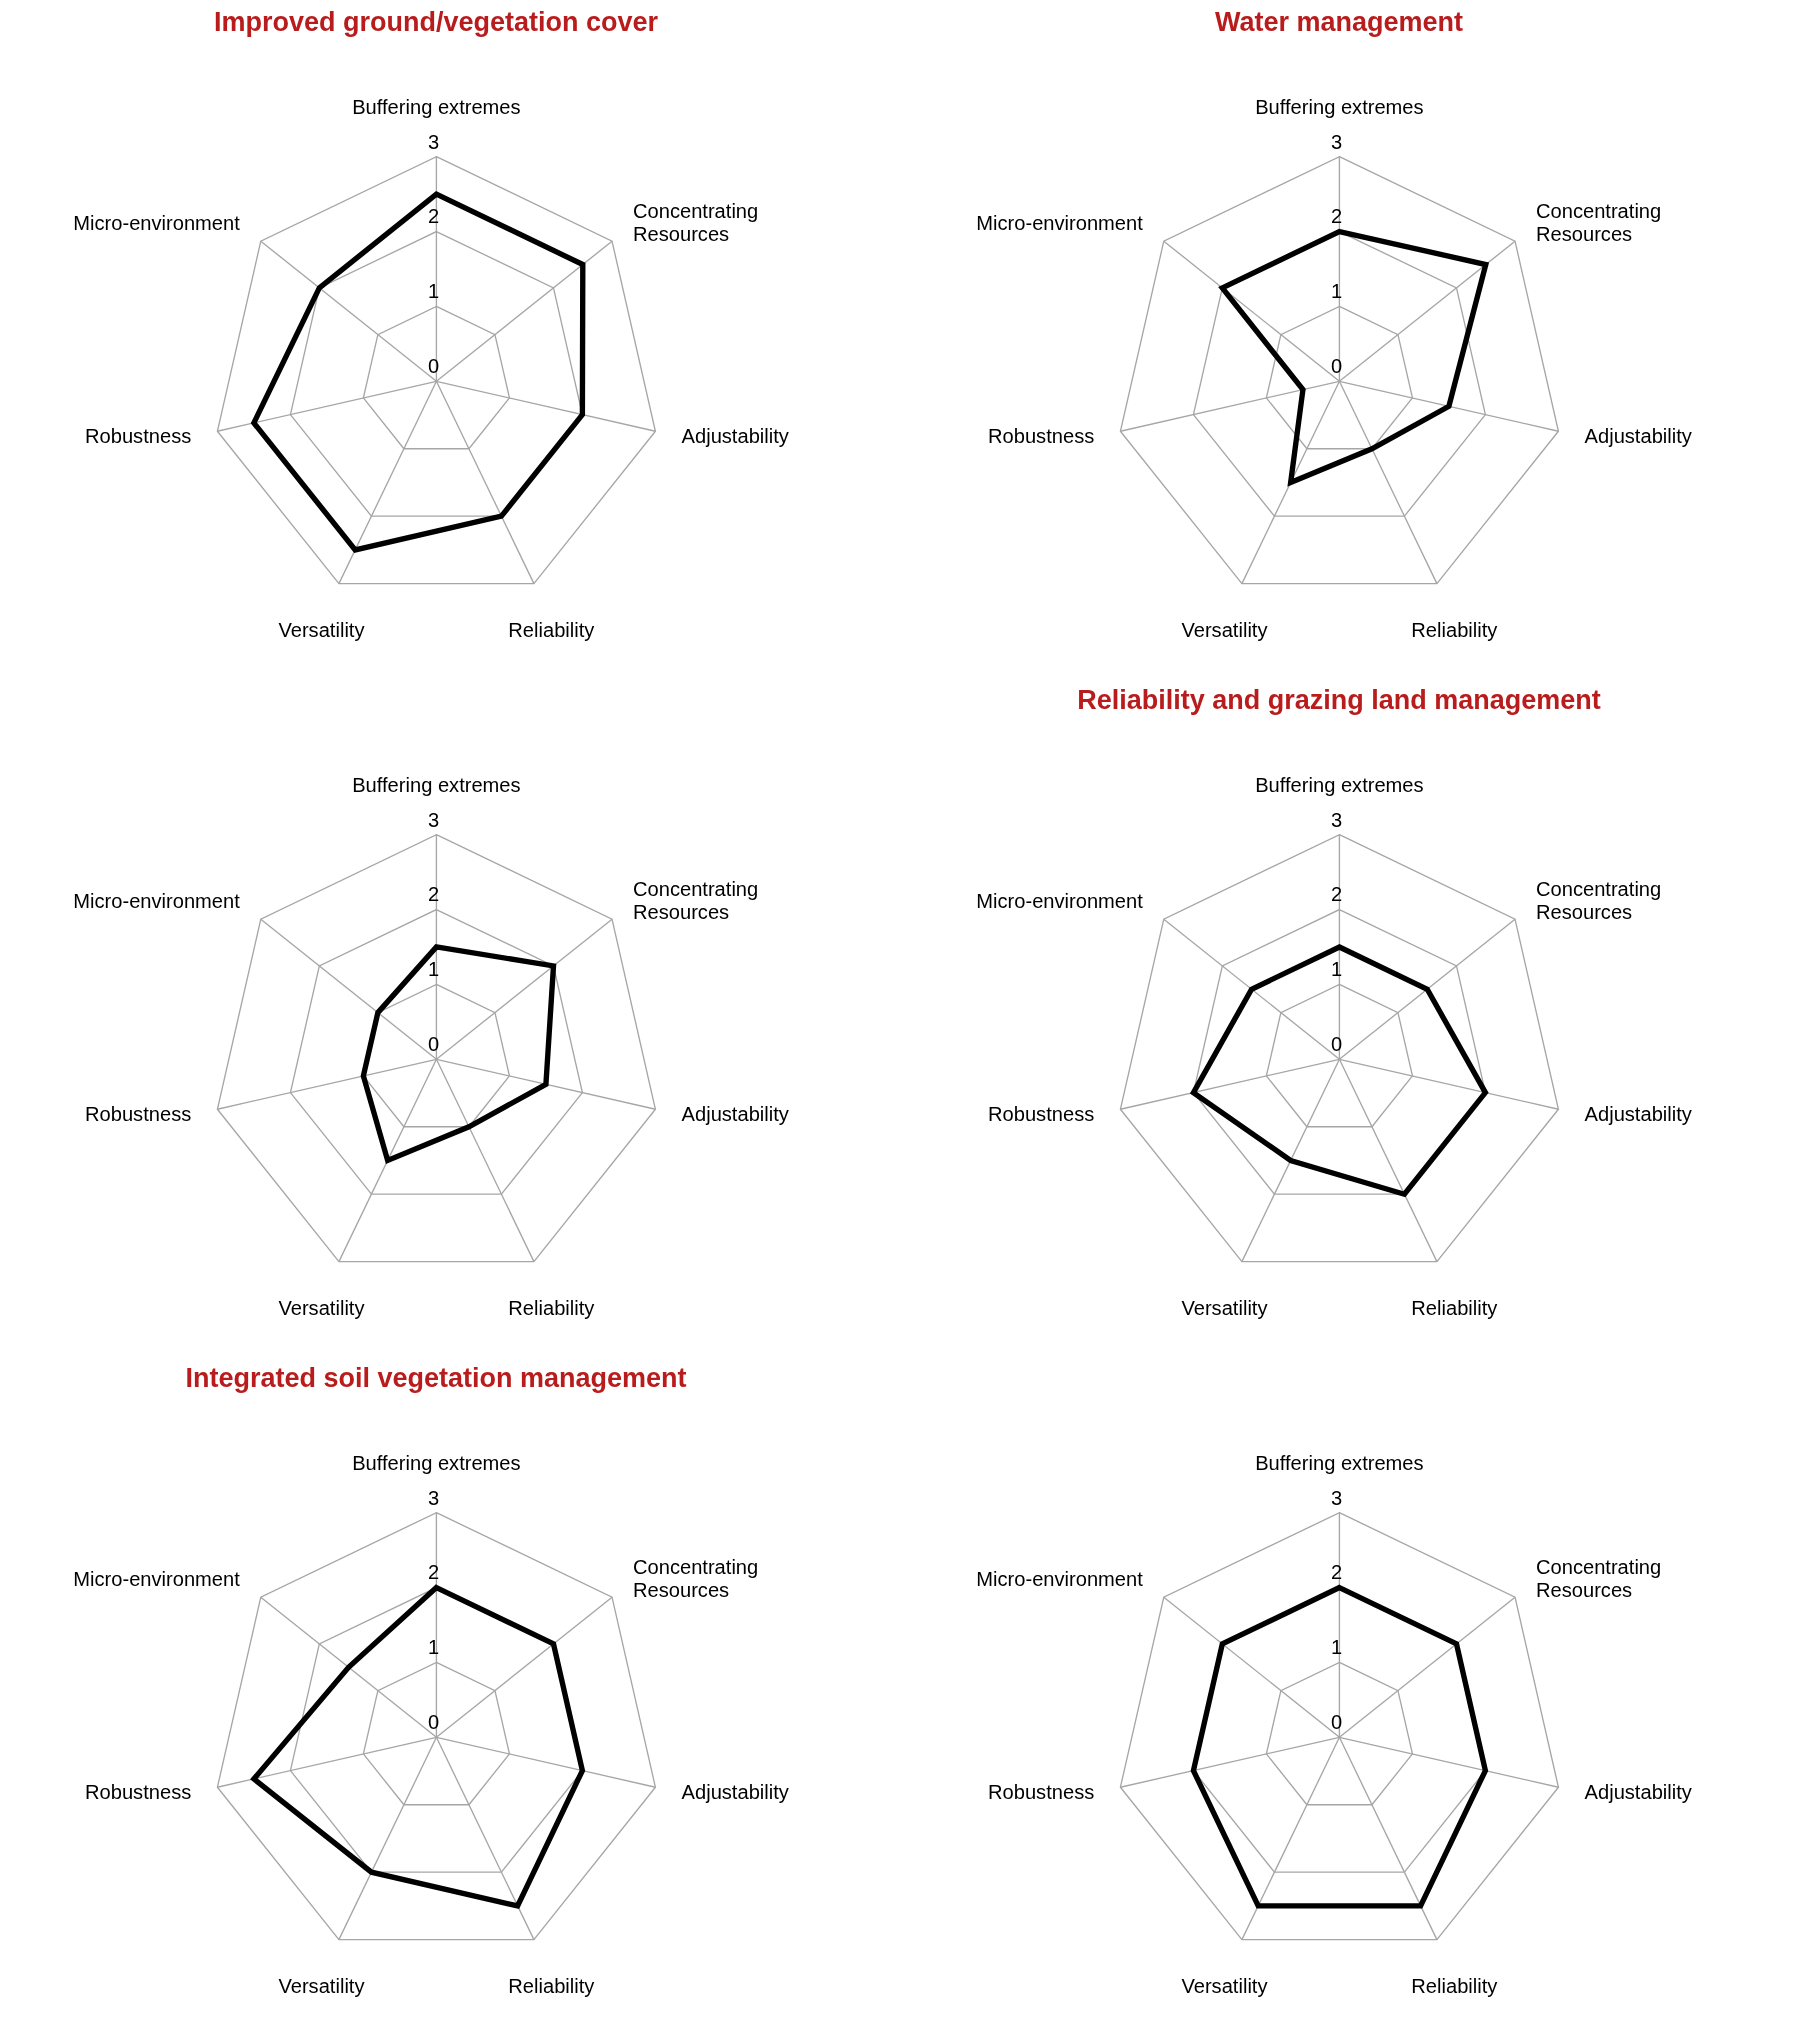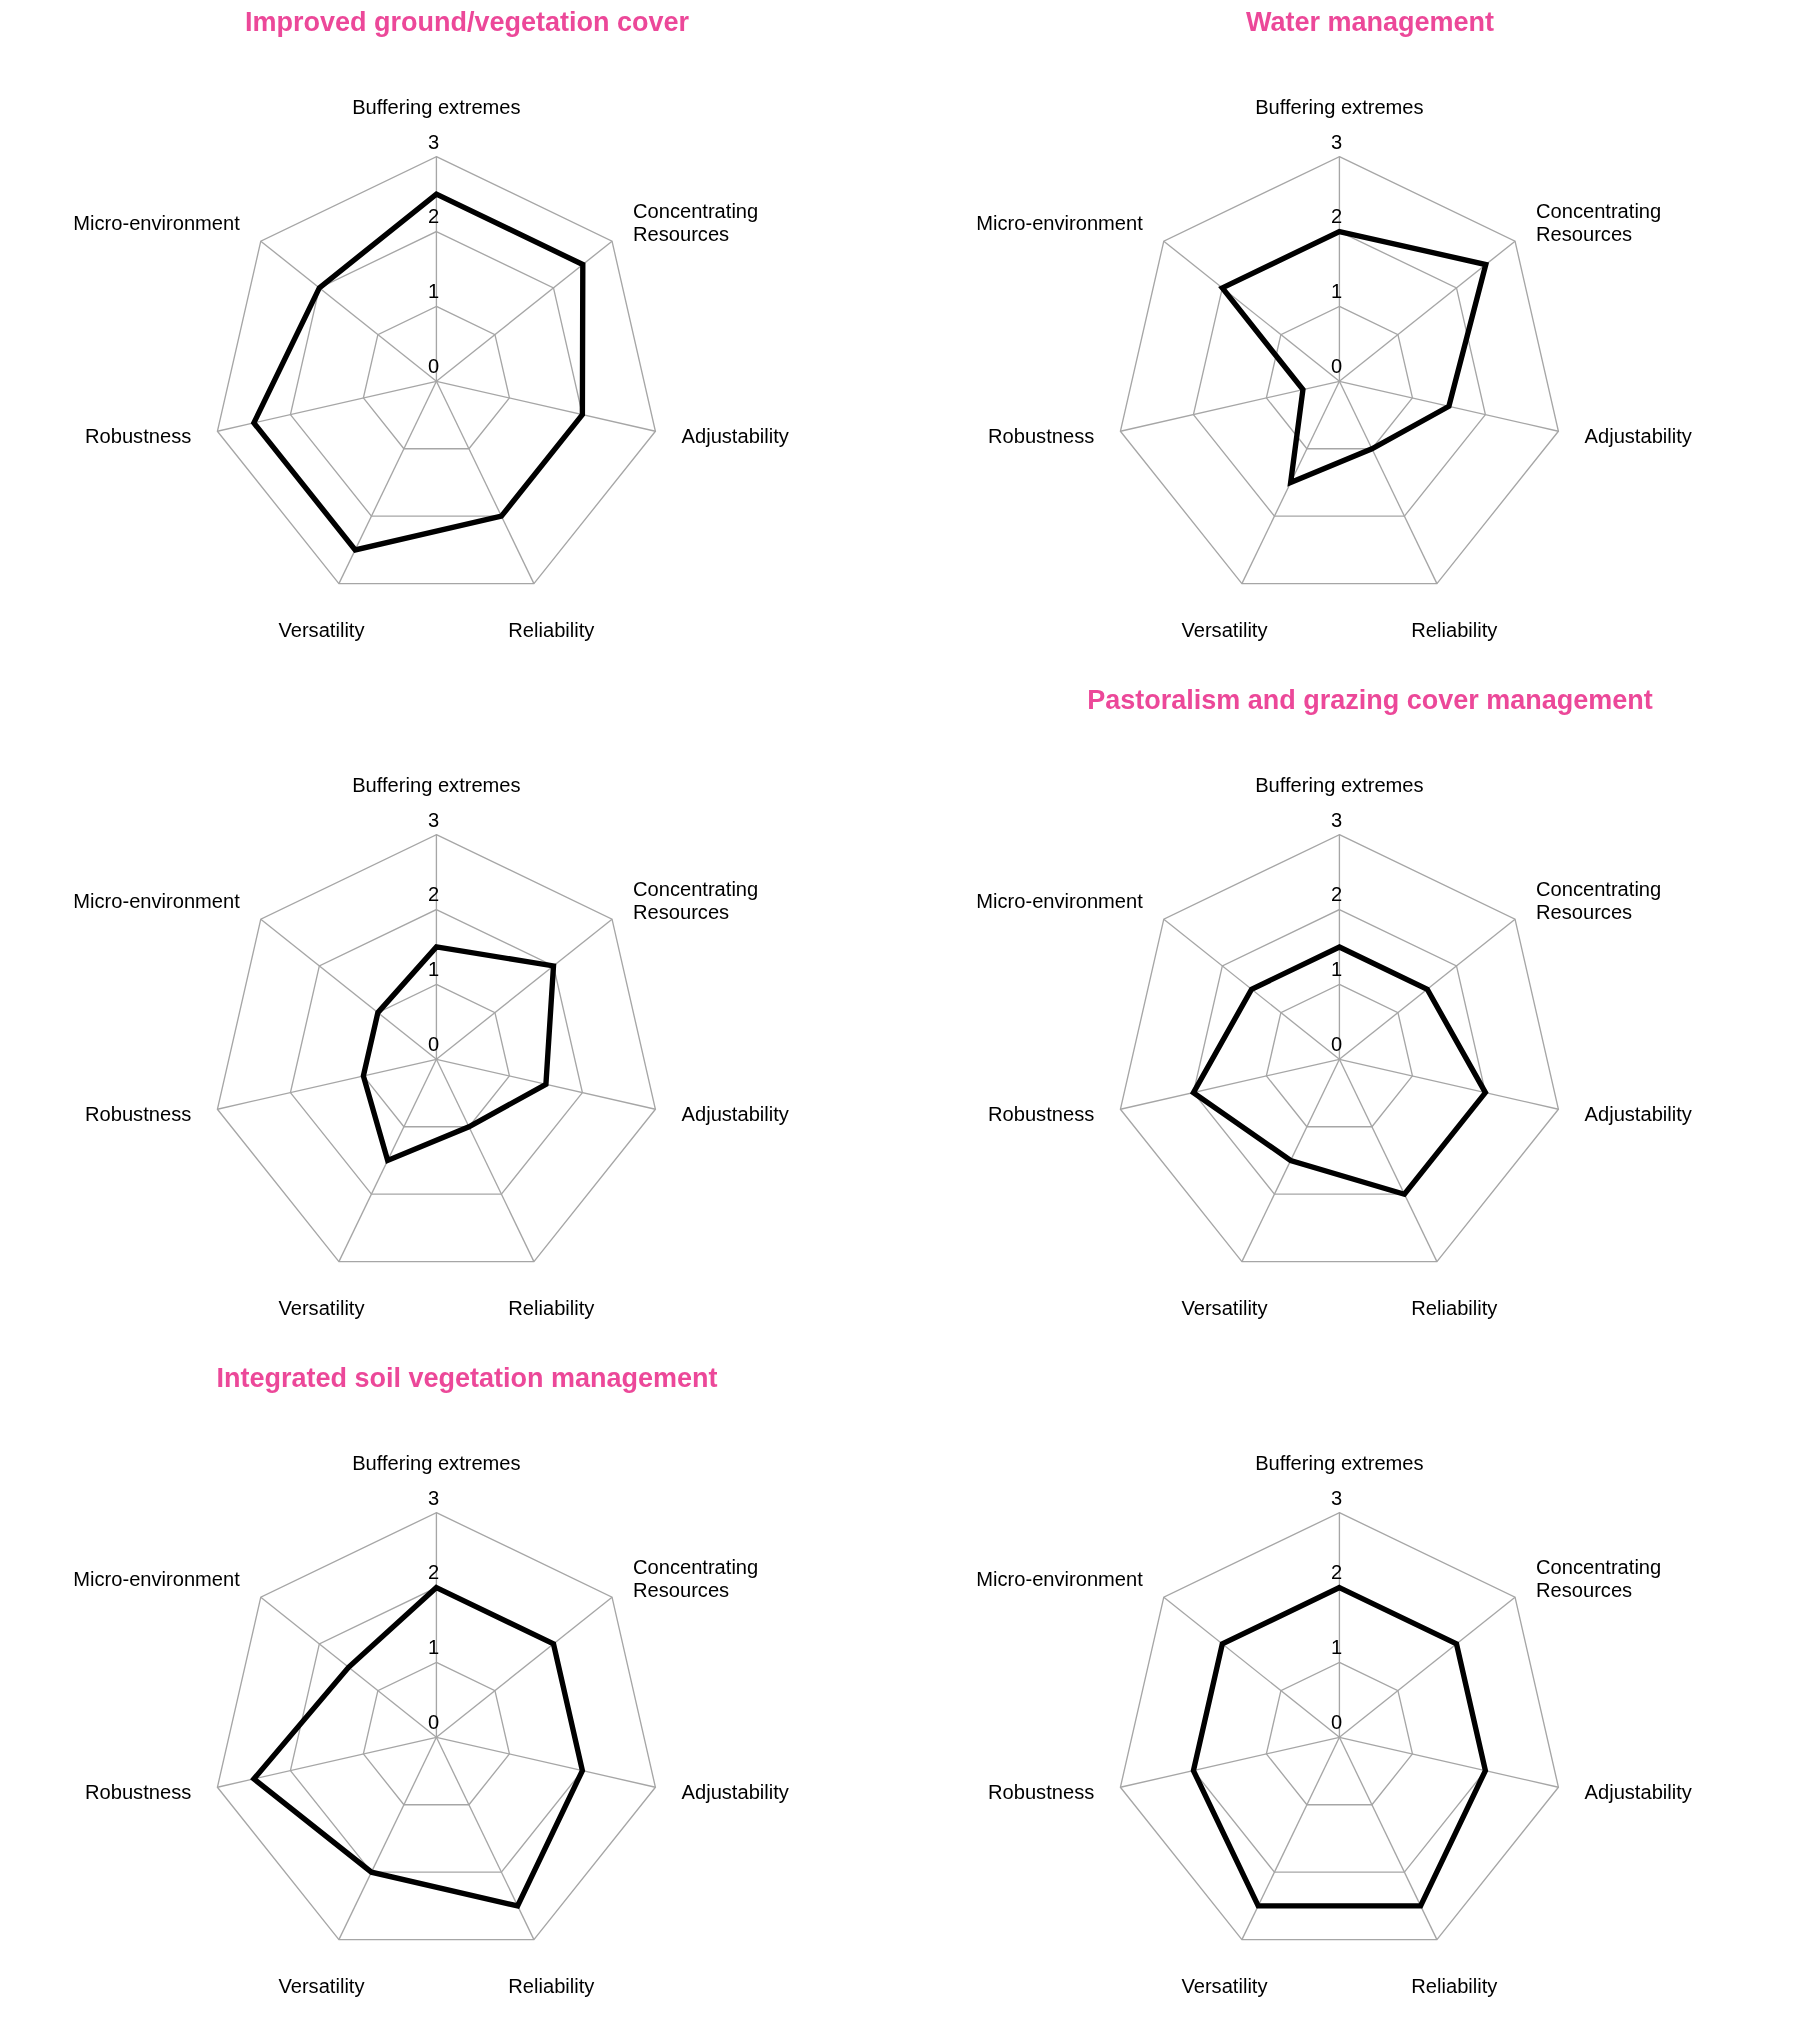--- a/index.html
+++ b/index.html
@@ -1,21 +1,21 @@
 <!DOCTYPE html>
 <html style="font-size:10.7px"><head>
 <meta charset="utf-8">
 <style>
   html,body{margin:0;padding:0;background:#ffffff;}
   body{width:1805px;font-family:"Liberation Sans",sans-serif;color:#000;}
   .grid{display:grid;grid-template-columns:903px 903px;}
   figure.cell{margin:0;padding:0;position:relative;width:903px;height:678px;overflow:hidden;}
   figure.cell h2{
     position:absolute;top:6.7px;left:0;width:872px;text-align:center;
-    margin:0;font-size:27px;font-weight:bold;color:#ec4899;padding-left:31px;
+    margin:0;font-size:27px;font-weight:bold;color:#b91c1c;
   }
   figure.cell svg{position:absolute;top:46px;left:0;}
   svg text{font-family:"Liberation Sans",sans-serif;fill:#000;}
 </style>
 </head>
 <body>
 
 <main class="grid">
 
   <figure class="cell">
@@ -95,21 +95,21 @@
         <text x="943.2" y="257.2" text-anchor="start" font-size="30" fill="#000000"><tspan x="943.2" dy="0">Concentrating</tspan><tspan x="943.2" dy="34">Resources</tspan></text>
         <text x="1015.6" y="591.4" text-anchor="start" font-size="30" fill="#000000"><tspan x="1015.6" dy="0">Adjustability</tspan></text>
         <text x="821.4" y="881.9" text-anchor="middle" font-size="30" fill="#000000"><tspan x="821.4" dy="0">Reliability</tspan></text>
         <text x="478.6" y="881.9" text-anchor="middle" font-size="30" fill="#000000"><tspan x="478.6" dy="0">Versatility</tspan></text>
         <text x="284.4" y="591.4" text-anchor="end" font-size="30" fill="#000000"><tspan x="284.4" dy="0">Robustness</tspan></text>
         <text x="356.8" y="274.2" text-anchor="end" font-size="30" fill="#000000"><tspan x="356.8" dy="0">Micro-environment</tspan></text>
       </svg>
   </figure>
 
   <figure class="cell">
-    <h2>Pastoralism and grazing cover management</h2>
+    <h2>Reliability and grazing land management</h2>
     <svg width="903" height="631" viewBox="0 0 1345 941">
         <polygon points="650.0,388.3 737.3,430.4 758.9,524.8 698.5,600.6 601.5,600.6 541.1,524.8 562.7,430.4" fill="none" stroke="#a6a6a6" stroke-width="2"></polygon>
         <polygon points="650.0,276.7 824.6,360.8 867.7,549.7 746.9,701.2 553.1,701.2 432.3,549.7 475.4,360.8" fill="none" stroke="#a6a6a6" stroke-width="2"></polygon>
         <polygon points="650.0,165.0 911.9,291.1 976.6,574.5 795.4,801.8 504.6,801.8 323.4,574.5 388.1,291.1" fill="none" stroke="#a6a6a6" stroke-width="2"></polygon>
         <line x1="650" y1="500" x2="650.0" y2="165.0" stroke="#a6a6a6" stroke-width="2"></line>
         <line x1="650" y1="500" x2="911.9" y2="291.1" stroke="#a6a6a6" stroke-width="2"></line>
         <line x1="650" y1="500" x2="976.6" y2="574.5" stroke="#a6a6a6" stroke-width="2"></line>
         <line x1="650" y1="500" x2="795.4" y2="801.8" stroke="#a6a6a6" stroke-width="2"></line>
         <line x1="650" y1="500" x2="504.6" y2="801.8" stroke="#a6a6a6" stroke-width="2"></line>
         <line x1="650" y1="500" x2="323.4" y2="574.5" stroke="#a6a6a6" stroke-width="2"></line>

